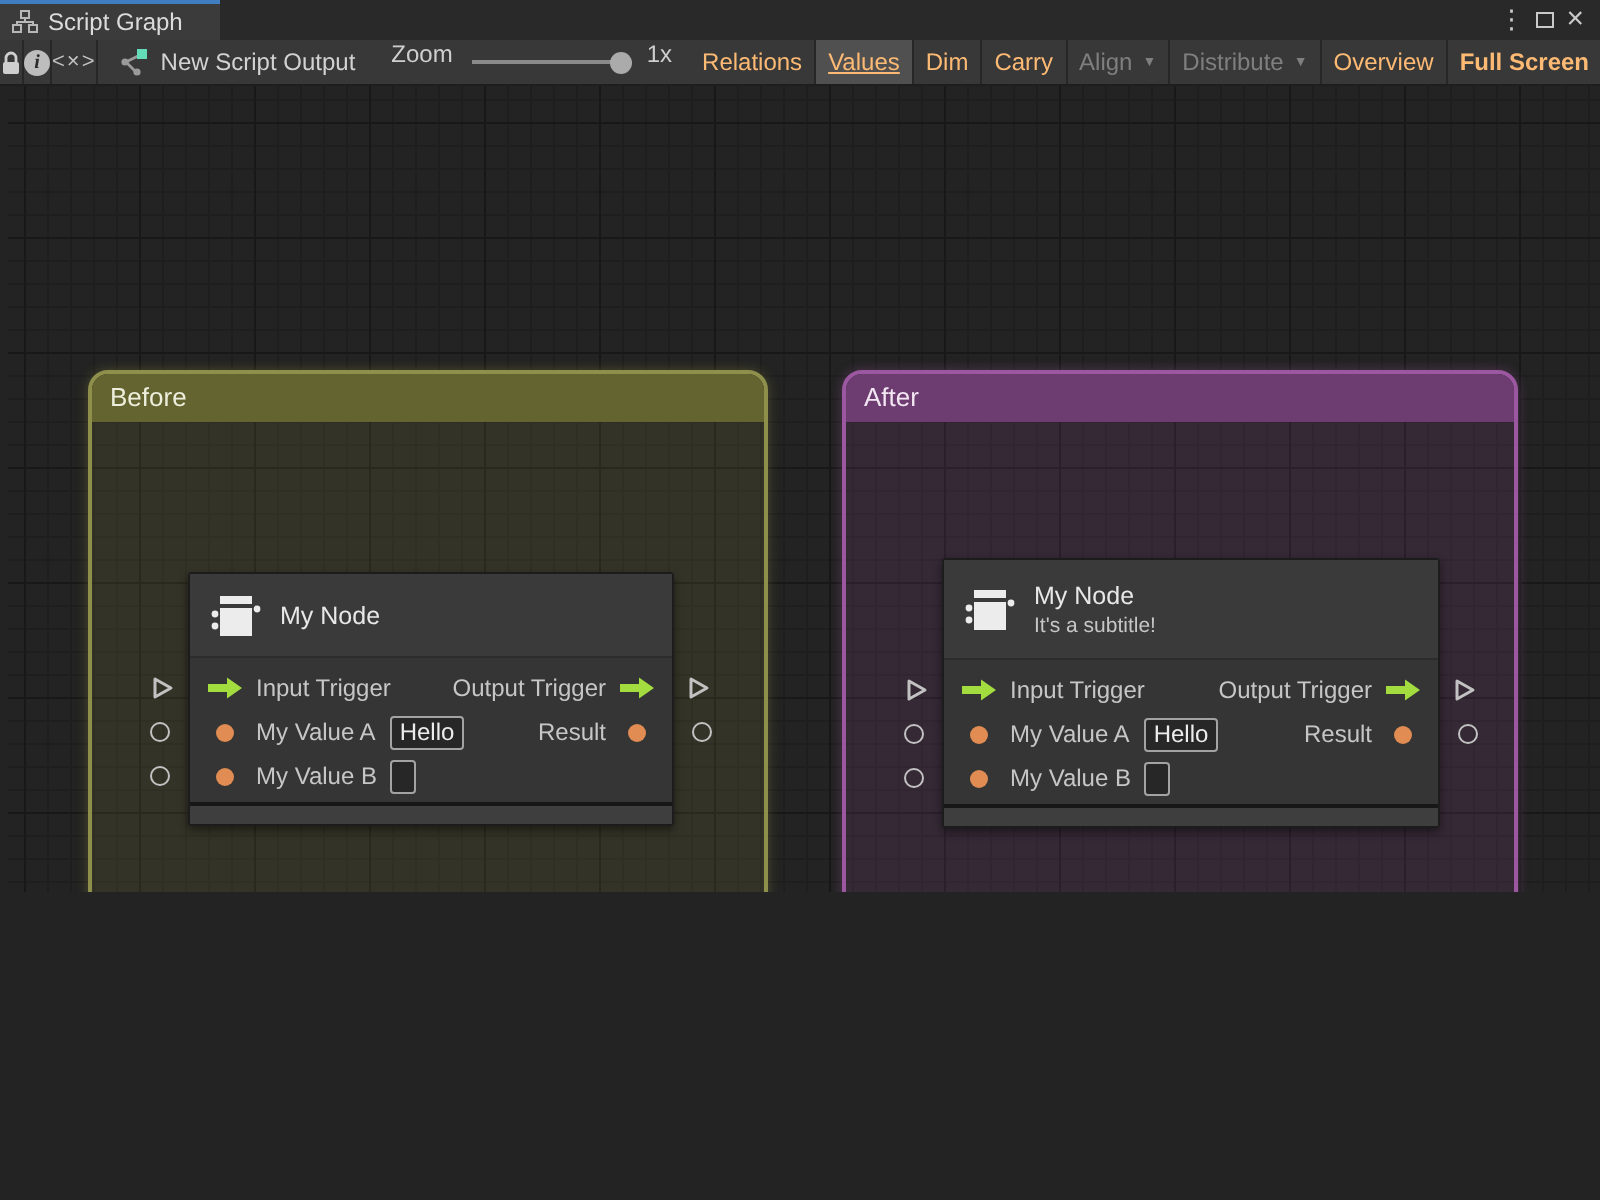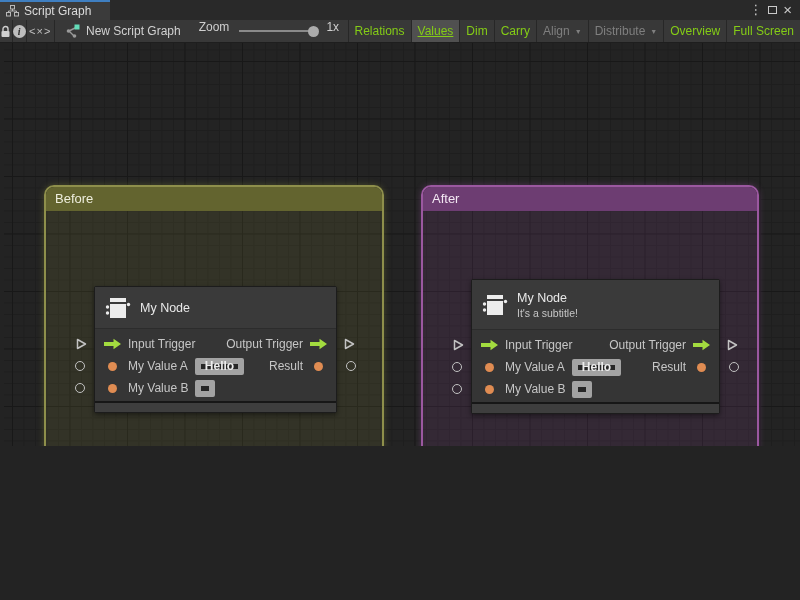--- a/index.html
+++ b/index.html
@@ -47,21 +47,21 @@
   .slider { display:flex; align-items:center; margin-left:10px; }
   .slider-track { width:76px; height:2px; background:#8a8a8a; }
   .slider-handle {
     width:11px; height:11px; border-radius:50%; background:#ababab;
     margin-left:-7px;
   }
   .zoom-value { margin-left:7px; margin-right:9px; color:#cfcfcf; }
   .tsep { width:1px; background:#272727; }
   .tbtn {
     display:flex; align-items:center; padding:0 6px; border-right:1px solid #272727;
-    color:#84cc16; cursor:default;
+    color:#fdba74; cursor:default;
   }
   .tbtn.active { background:#505050;text-decoration:underline; }
   .tbtn.disabled { color:#7f7f7f; }
   .caret { font-size:7px; margin-left:5px; line-height:1; }
   .tbtn.disabled .caret { color:#7f7f7f; }
 
   
   .graph {
     position:absolute; left:4px; top:43px; width:800px; height:403px;
     background-color:#232323;
@@ -115,22 +115,22 @@
   .port-row {
     position:relative; height:22px; display:flex; align-items:center; padding:0 8px;
   }
   .glyph-col { width:19px; display:flex; align-items:center; justify-content:center; flex:0 0 auto; }
   .port-label { font-size:12px; color:#c6c6c6; margin-left:6px; }
   .port-right { margin-left:auto; display:flex; align-items:center;text-align:right; }
   .port-right .port-label { margin-left:0; margin-right:6px; }
   .value-dot { width:9px; height:9px; border-radius:50%; background:#e08c52; }
   .value-field {
     margin-left:7px; min-width:13px; height:17px; padding:0 4px;
-    background:#272727; border:6px solid #a3a3a3; border-radius:2px;
-    font-size:12px; color:#ececec; display:flex; align-items:center;font-weight:bold;
+    background:#272727; border:1px solid #a3a3a3; border-radius:2px;
+    font-size:12px; color:#ececec; display:flex; align-items:center;
   }
   .node-sep { height:2px; background:#171717; }
   .node-footer { height:9px; background:#3e3e3e; }
 
   .outer { position:absolute; top:50%; transform:translateY(-50%); }
   .outer.left { left:-20px; }
   .outer.right { right:-20px; }
   .outer-circle { width:10px; height:10px; border:1.5px solid #c2c2c2; border-radius:50%; }
 
   svg { display:block; }
@@ -175,21 +175,21 @@
 
   <div class="new-graph">
     <span>
       <svg width="15" height="14" viewBox="0 0 15 14">
         <path d="M12 3 L4 7 M4 7 L9 12" stroke="#9a9a9a" stroke-width="1.4" fill="none"></path>
         <rect x="9.5" y="0.5" width="5" height="5" fill="#63dcb8"></rect>
         <circle cx="3.5" cy="7" r="1.8" fill="#9a9a9a"></circle>
         <circle cx="9.5" cy="12" r="1.8" fill="#9a9a9a"></circle>
       </svg>
     </span>
-    <span>New Script Graph</span>
+    <span>New Script Output</span>
   </div>
 
   <span class="zoom-label">Zoom</span>
   <div class="slider">
     <div class="slider-track"></div>
     <div class="slider-handle"></div>
   </div>
   <span class="zoom-value">1x</span>
   <div class="tsep"></div>
 
@@ -209,21 +209,21 @@
     <span>Align</span>
     <span class="caret">▼</span>
   </div>
   <div class="tbtn disabled">
     <span>Distribute</span>
     <span class="caret">▼</span>
   </div>
   <div class="tbtn">
     <span>Overview</span>
   </div>
-  <div class="tbtn" style="border-right:none;">
+  <div class="tbtn" style="border-right:none;font-weight:bold;">
     <span>Full Screen</span>
   </div>
 </div>
 
 <div class="graph">
 
   <div class="group before">
     <div class="group-header">
       <span>Before</span>
     </div>

